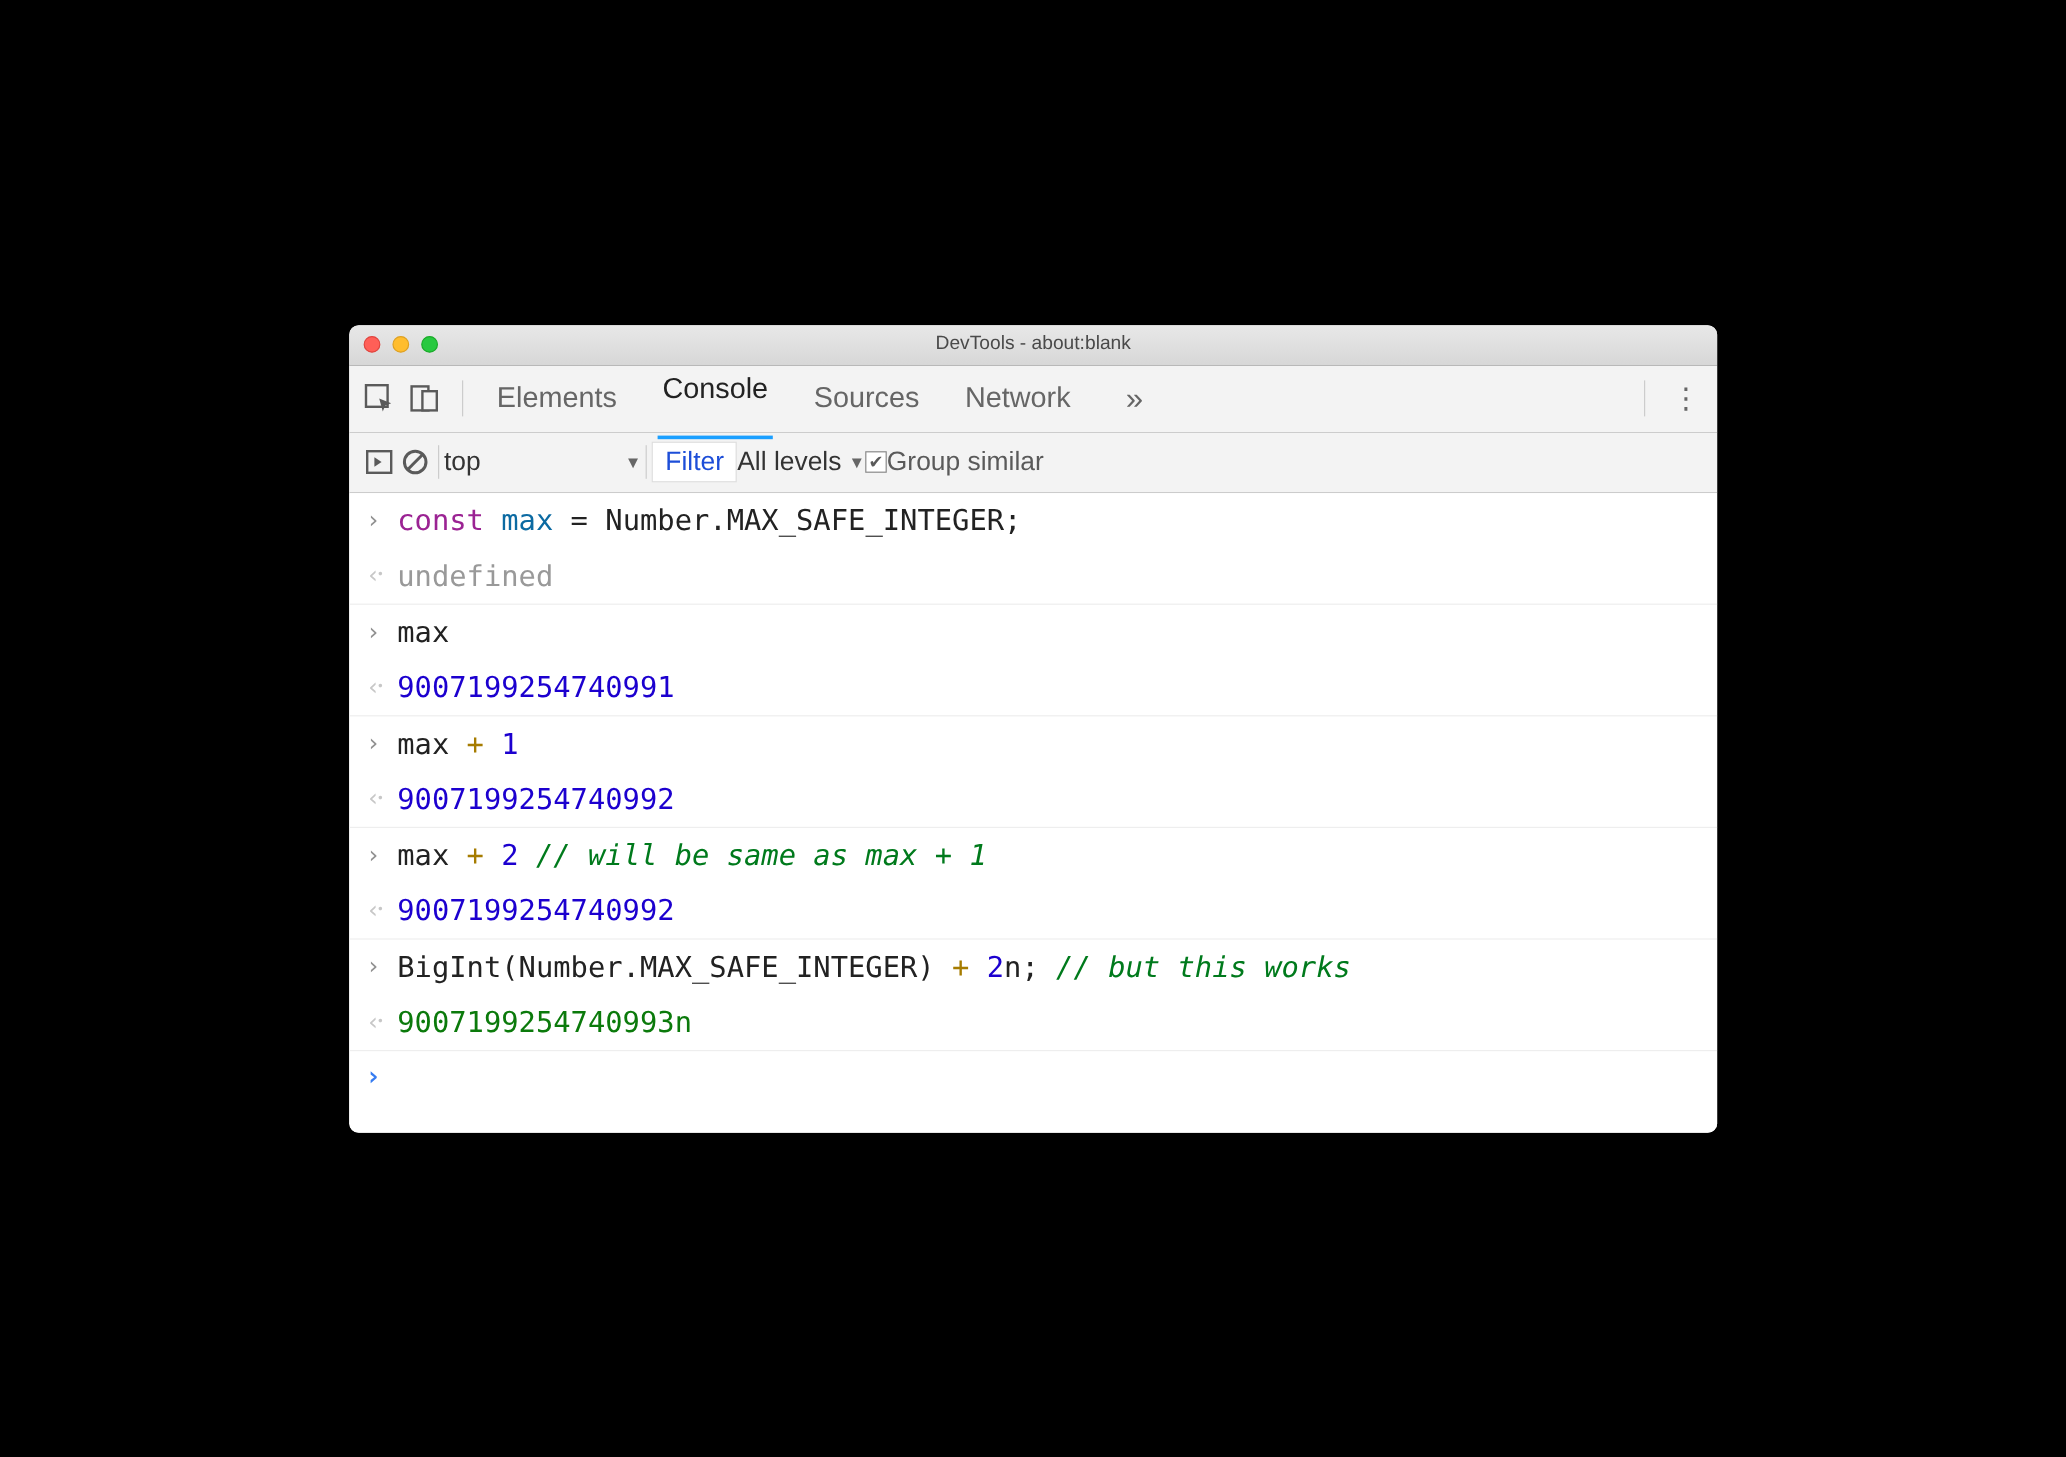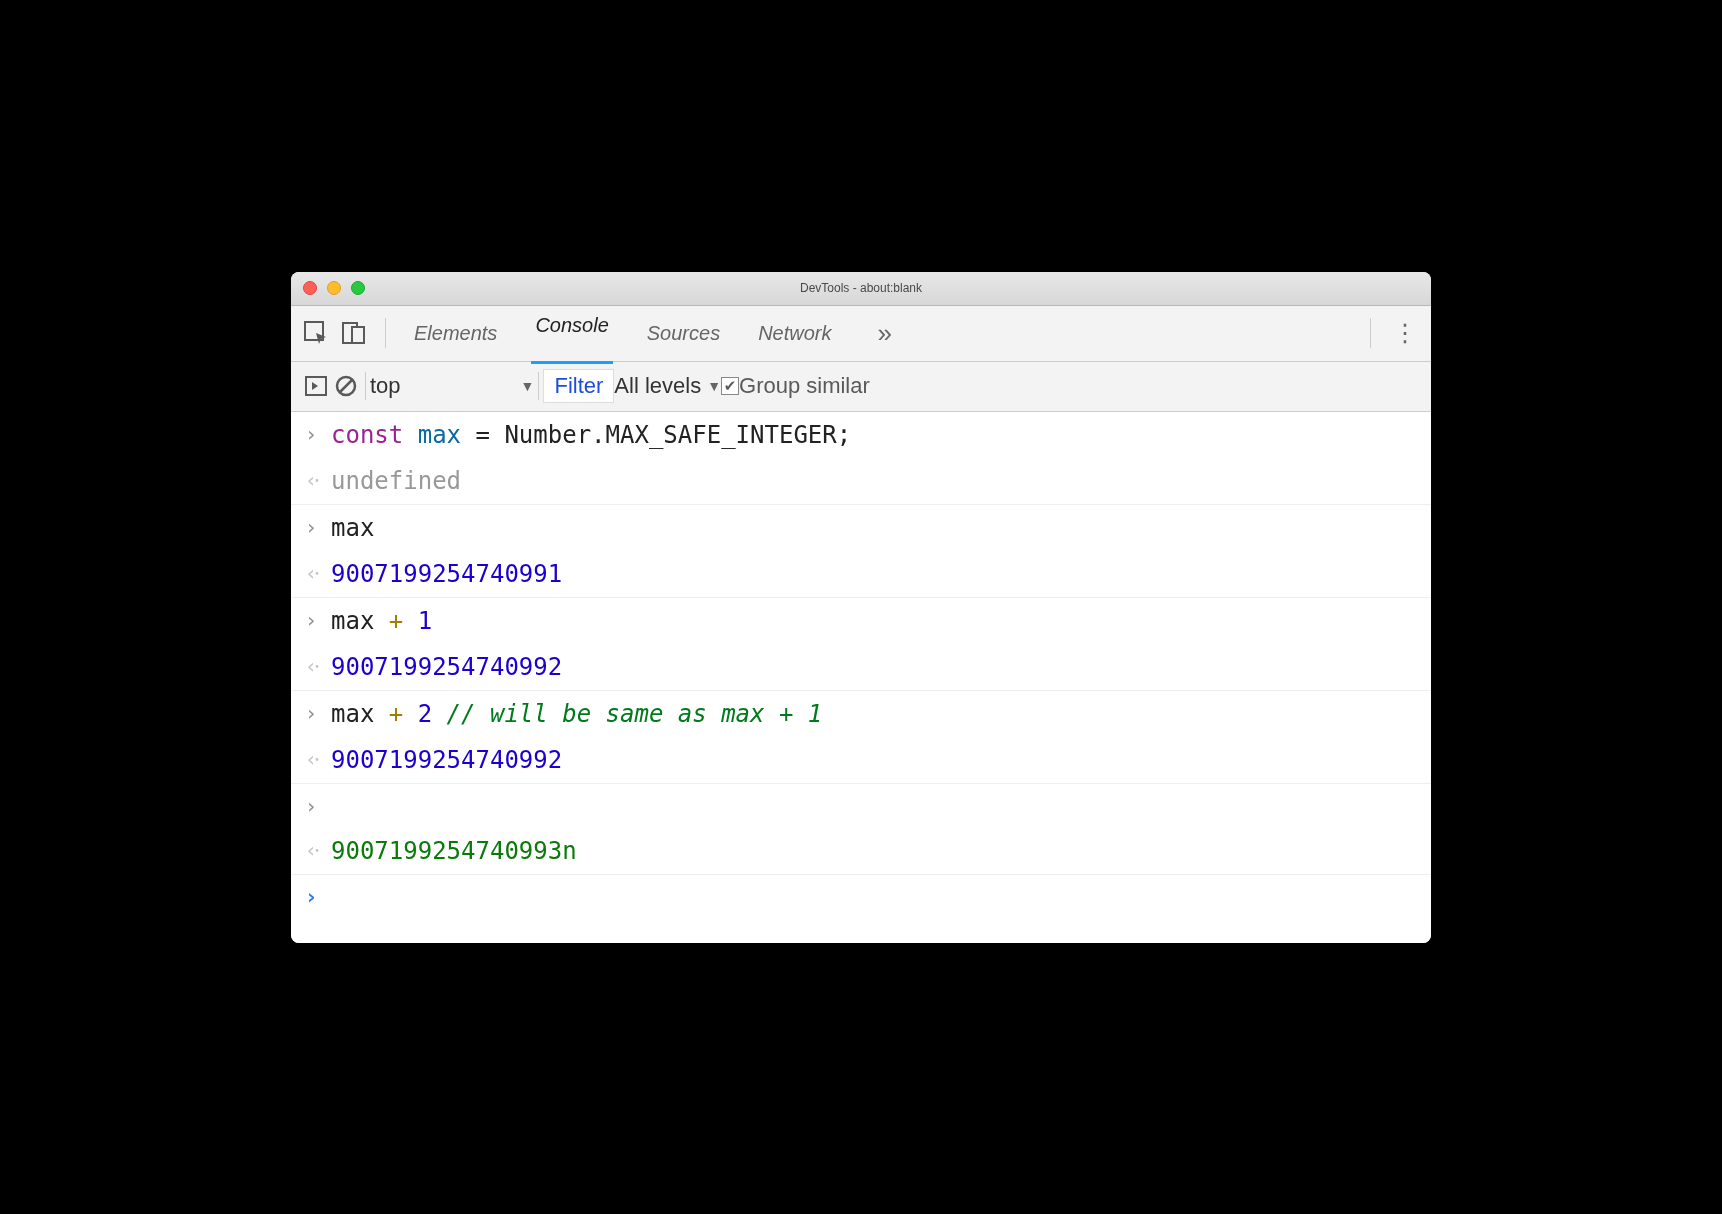--- a/index.html
+++ b/index.html
@@ -26,35 +26,35 @@
     display: flex;
     align-items: center;
     padding: 0 12px;
     position: relative;
   }
   .traffic { display:flex; gap:10px; }
   .dot { width:14px; height:14px; border-radius:50%; }
   .dot.red{background:#ff5f57;border:1px solid #e0443e;}
   .dot.yellow{background:#ffbd2e;border:1px solid #dea123;}
   .dot.green{background:#28c940;border:1px solid #1aab29;}
-  .title { position:absolute; left:50%; transform:translateX(-50%); font-size:12px; color:#4a4a4a;}
+  .title { position:absolute; left:50%; transform:translateX(-50%); font-size:16px; color:#4a4a4a;}
   .toolbar {
     height:56px;
     background:#f3f3f3;
     border-bottom:1px solid #ccc;
     display:flex;
     align-items:center;
     padding:0 10px;
     gap:8px;
     color:#5a5a5a;
     font-size:24px;
   }
   .toolbar .divider{width:1px;height:30px;background:#ccc;margin:0 8px;}
   .tabs{display:flex;align-items:center;gap:30px;flex:1;margin-left:8px;}
-  .tab{color:#666;font-size:20px;padding:12px 4px;cursor:default;font-style:italic;}
+  .tab{color:#666;font-size:24px;padding:12px 4px;cursor:default;}
   .tab.active{color:#222;border-bottom:3px solid #1a9fff;padding-bottom:24px;}
   .chevrons{font-size:26px;color:#666;margin:0 12px;}
   .kebab{font-size:24px;color:#666;padding:0 6px;letter-spacing:-2px;}
   .subbar{
     height:50px;border-bottom:1px solid #ccc;background:#f3f3f3;
     display:flex;align-items:center;padding:0 10px;color:#5a5a5a;font-size:22px;
   }
   .subbar .divider{width:1px;height:28px;background:#ccc;margin:0 4px;}
   .context-select{display:flex;align-items:center;gap:120px;color:#333;}
   .tri-down{font-size:14px;color:#666;}
@@ -175,20 +175,21 @@
       <div class="row">
         <div class="gutter in">›</div>
         <div class="code"><span>max </span><span class="op">+</span><span> </span><span class="num">2</span><span> </span><span class="comment">// will be same as max + 1</span></div>
       </div>
       <div class="row sep">
         <div class="gutter out"><span style="position:relative">‹<span style="position:absolute;left:9px;top:-1px;font-size:10px">•</span></span></div>
         <div class="code"><span class="numout">9007199254740992</span></div>
       </div>
       <div class="row">
         <div class="gutter in">›</div>
+        <div class="code"><span>BigInt(Number.MAX_SAFE_INTEGER) </span><span class="op">+</span><span> </span><span class="num">2</span><span>n; </span><span class="comment">// but this works</span></div>
       </div>
       <div class="row sep">
         <div class="gutter out"><span style="position:relative">‹<span style="position:absolute;left:9px;top:-1px;font-size:10px">•</span></span></div>
         <div class="code"><span class="bigint">9007199254740993n</span></div>
       </div>
       <div class="row">
         <div class="gutter prompt">›</div>
         <div class="code">&nbsp;</div>
       </div>
       <div style="height: 22px;"></div>

